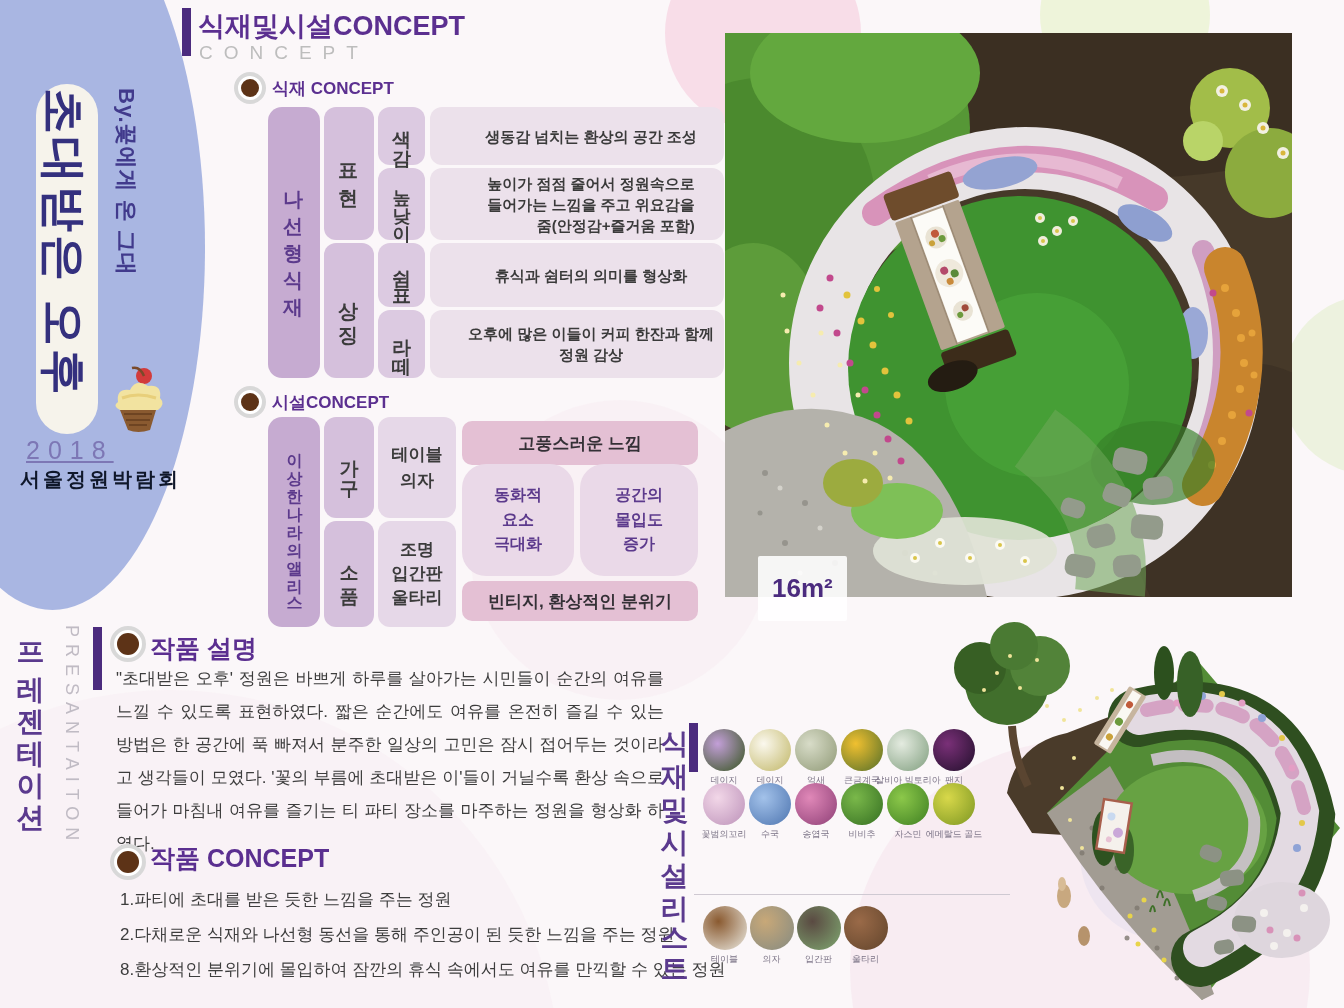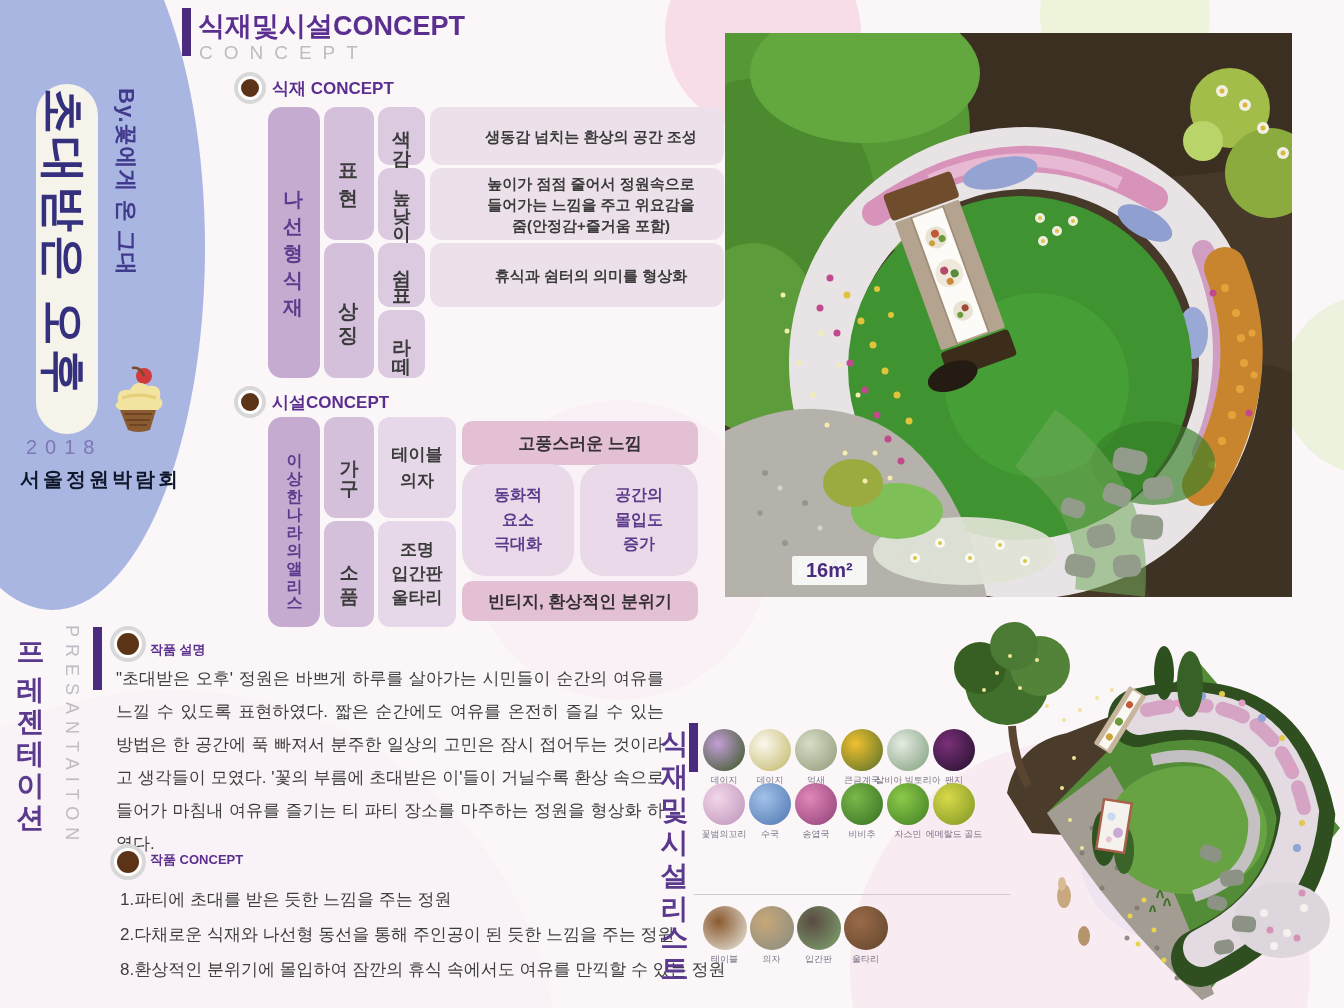--- a/index.html
+++ b/index.html
@@ -17,65 +17,65 @@
   .bg-lav-bottom{left:1080px;top:770px;width:170px;height:170px;background:#e9e3f0;opacity:.7;}
   .bg-pink-bl{left:-220px;top:690px;width:780px;height:780px;background:#f8eff4;opacity:.6;}
   
   .ellipse-bg{left:-100px;top:-115px;width:305px;height:725px;border-radius:50%;background:#a9b6e2;}
   .title-pill{left:36px;top:84px;width:62px;height:350px;border-radius:31px;background:#f6f3eb;}
   .rot90{transform:rotate(90deg);transform-origin:0 0;white-space:nowrap;}
   .main-title{left:94px;top:88px;width:345px;height:60px;font-size:46px;font-weight:bold;
               color:#34307e;letter-spacing:3px;}
   .byline{left:141px;top:88px;width:300px;height:30px;font-size:22px;font-weight:bold;
           color:#413a8c;letter-spacing:1px;}
-  .year{left:26px;top:436px;font-size:20px;color:#7d77b5;letter-spacing:8px;}
+  .year{left:26px;top:436px;font-size:25px;color:#7d77b5;letter-spacing:8px;text-decoration:underline;}
   .expo{left:20px;top:466px;font-size:20px;font-weight:bold;color:#0f172a;letter-spacing:3px;}
   
   .hdr-bar{left:182px;top:8px;width:9px;height:48px;background:#4b2b7e;}
   .hdr-title{left:198px;top:8px;font-size:27px;font-weight:bold;color:#5b2f90;}
   .hdr-sub{left:199px;top:42px;font-size:19px;color:#bdbdbd;letter-spacing:11px;}
   
   .cup{width:24px;height:24px;border-radius:50%;background:#fff;border:4px solid #d8d8d8;}
   .cup::after{content:'';position:absolute;inset:3px;border-radius:50%;background:#5d3317;}
   .cup-lg{width:28px;height:28px;border-width:4px;}
   .sec-label{font-size:17px;font-weight:bold;color:#5b2f90;}
-  .sec-label-lg{font-size:13px;margin-top:9px;}
+  .sec-label-lg{font-size:25px;}
   
   .cell{position:absolute;border-radius:12px;display:flex;align-items:center;justify-content:center;text-align:center;}
   .vtext{writing-mode:vertical-rl;text-orientation:upright;}
   .col-root{background:#c6abd1;color:#5c3a8c;font-weight:bold;}
   .col-grp{background:#d5c0dc;color:#3b3b3b;font-weight:bold;}
   .col-key{background:#dccae1;color:#3b3b3b;font-weight:bold;}
   .col-desc{background:#ece1eb;color:#3a3a3a;font-weight:bold;font-size:15px;line-height:1.4;padding-left:28px;}
   .banner{background:#e4c0d4;color:#343036;font-weight:bold;font-size:17px;border-radius:10px;}
   .midbox{background:#ead9e8;color:#5c3a8c;font-weight:bold;font-size:16px;line-height:1.55;border-radius:24px;}
   .p-root{left:268px;top:107px;width:52px;height:271px;font-size:20px;letter-spacing:7px;border-radius:14px;}
   .p-g1{left:324px;top:107px;width:50px;height:133px;font-size:20px;letter-spacing:4px;}
   .p-g2{left:324px;top:243px;width:50px;height:135px;font-size:20px;letter-spacing:4px;}
   .p-k1{left:378px;top:107px;width:47px;height:58px;font-size:19px;}
   .p-k2{left:378px;top:168px;width:47px;height:72px;font-size:18px;}
   .p-k3{left:378px;top:243px;width:47px;height:64px;font-size:19px;}
   .p-k4{left:378px;top:310px;width:47px;height:68px;font-size:19px;}
   .p-d1{left:430px;top:107px;width:266px;height:58px;}
-  .p-d2{left:430px;top:168px;width:266px;height:72px;}
+  .p-d2{left:430px;top:168px;width:266px;height:72px;text-align:right;}
   .p-d3{left:430px;top:243px;width:266px;height:64px;}
   .p-d4{left:430px;top:310px;width:266px;height:68px;}
   .f-root{left:268px;top:417px;width:52px;height:210px;font-size:16px;letter-spacing:2px;border-radius:14px;}
   .f-g1{left:324px;top:417px;width:50px;height:101px;font-size:19px;letter-spacing:3px;}
   .f-g2{left:324px;top:521px;width:50px;height:106px;font-size:19px;letter-spacing:3px;}
   .f-k1{left:378px;top:417px;width:78px;height:101px;background:#e6d8e8;color:#3b3b3b;font-weight:bold;font-size:17px;line-height:1.5;}
   .f-k2{left:378px;top:521px;width:78px;height:106px;background:#e6d8e8;color:#3b3b3b;font-weight:bold;font-size:17px;line-height:1.4;}
   .f-top{left:462px;top:421px;width:236px;height:44px;}
   .f-b1{left:462px;top:464px;width:112px;height:112px;}
   .f-b2{left:580px;top:464px;width:118px;height:112px;}
   .f-bottom{left:462px;top:581px;width:236px;height:40px;}
   
   .plan-svg{left:725px;top:33px;width:567px;height:564px;}
-  .area-label{left:792px;top:556px;background:rgba(255,255,255,.88);color:#4b2b7e;
-              font-size:20px;font-weight:bold;padding:3px 14px;border-radius:2px;}
+  .area-label{left:758px;top:556px;background:rgba(255,255,255,.88);color:#4b2b7e;
+              font-size:26px;font-weight:bold;padding:17px 14px;border-radius:2px;}
   
   .pres-ko{left:11px;top:624px;font-size:28px;font-weight:bold;color:#5b3a8e;letter-spacing:4px;}
   .pres-en{left:82px;top:625px;width:215px;height:24px;font-size:18px;color:#c0bbc4;letter-spacing:7px;}
   .pres-bar{left:93px;top:627px;width:9px;height:63px;background:#4b2b7e;}
   .desc-text{left:116px;top:662px;width:548px;font-size:17px;line-height:33px;color:#3d3d3d;text-align:justify;}
   .concept-list{left:120px;top:882px;font-size:17px;line-height:35px;color:#3d3d3d;}
   
   .list-bar{left:689px;top:723px;width:9px;height:49px;background:#4b2b7e;}
   .list-vert{left:655px;top:710px;font-size:28px;font-weight:bold;color:#5b3a8e;letter-spacing:5px;}
   .grid-row{position:absolute;display:flex;z-index:3;}
@@ -149,20 +149,23 @@
       <span class="vtext">라떼</span>
     </div>
   <div class="cell col-desc p-d1 z2">
       <span>생동감 넘치는 환상의 공간 조성</span>
     </div>
   <div class="cell col-desc p-d2 z2">
       <span>높이가 점점 줄어서 정원속으로<br>들어가는 느낌을 주고 위요감을<br>줌(안정감+즐거움 포함)</span>
     </div>
   <div class="cell col-desc p-d3 z2">
       <span>휴식과 쉼터의 의미를 형상화</span>
+    </div>
+  <div class="cell col-desc p-d4 z2">
+      <span>오후에 많은 이들이 커피 한잔과 함께<br>정원 감상</span>
     </div>
 
   <div class="abs cup z2" style="left:234px;top:386px"></div>
   <div class="abs sec-label z2" style="left:272px;top:391px">시설CONCEPT</div>
 
   <div class="cell col-root f-root z2">
       <span class="vtext">이상한나라의앨리스</span>
     </div>
   <div class="cell col-grp f-g1 z2">
       <span class="vtext">가구</span>

